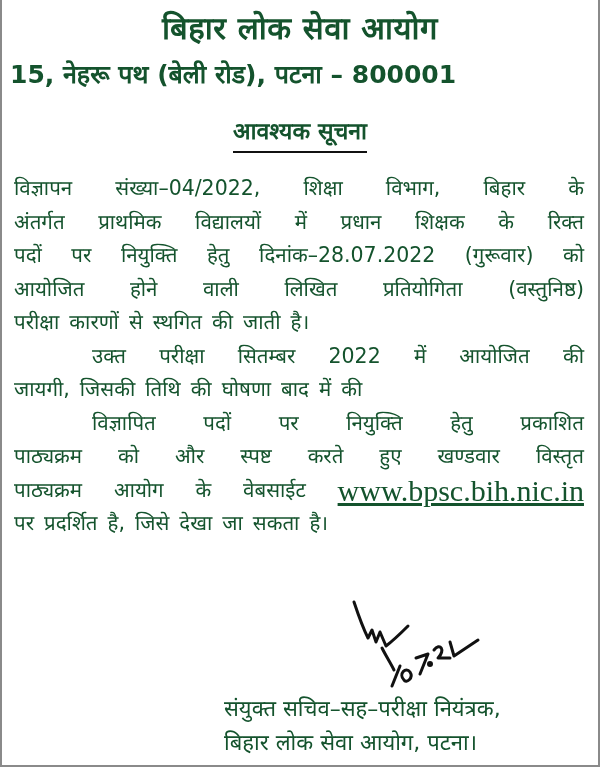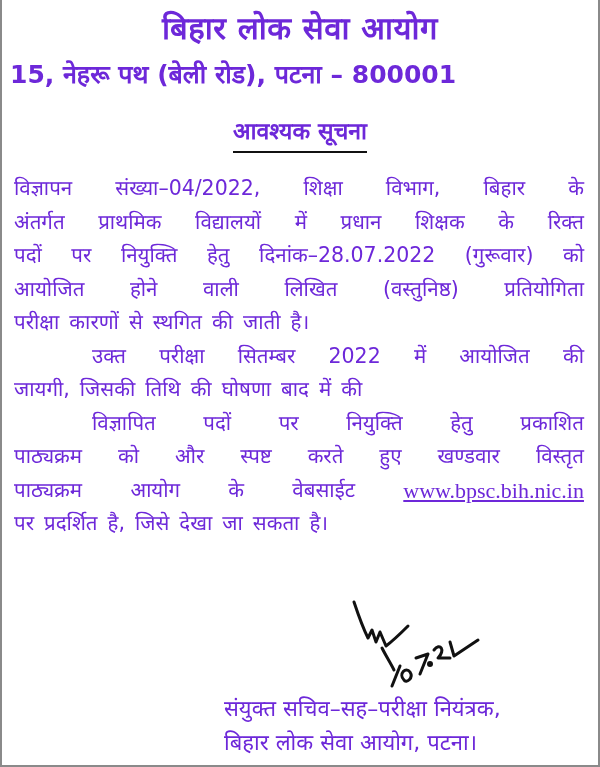--- a/index.html
+++ b/index.html
@@ -5,21 +5,21 @@
   html, body { margin: 0; padding: 0; background: #ffffff; }
   body { width: 600px; height: 767px; overflow: hidden; }
   .page {
     position: relative;
     width: 600px; height: 767px;
     box-sizing: border-box;
     background: #ffffff;
     border-left: 2px solid #8a8a8a;
     border-right: 2px solid #8a8a8a;
     border-bottom: 2px solid #8a8a8a;
-    color: #6d28d9;
+    color: #14532d;
     font-family: "DejaVu Sans", "Liberation Sans", sans-serif;
   }
   .title {
     position: absolute; left: 0; right: 0; top: 8px;
     text-align: center;
     font-size: 31px; font-weight: bold; letter-spacing: 0.5px;
     line-height: 40px;
   }
   .address {
     position: absolute; left: 8px; right: 8px; top: 58px;
@@ -38,21 +38,21 @@
     font-size: 20.5px; line-height: 33.5px;
   }
   .line {
     display: flex; justify-content: space-between;
     white-space: nowrap; height: 33.5px;
   }
   .line.left { justify-content: flex-start; gap: 10px; }
   .line.indent { padding-left: 78px; }
   .url {
     font-family: "Liberation Serif", "DejaVu Serif", serif;
-    text-decoration: underline; font-size: 22px;
+    text-decoration: underline; font-size: 30px;
   }
   .signature {
     position: absolute; left: 340px; top: 600px;
     width: 150px; height: 95px;
   }
   .sig-block {
     position: absolute; left: 222px; top: 692px;
     font-size: 22px; line-height: 34px; white-space: nowrap;
   }
 </style>
@@ -94,22 +94,22 @@
       <span>हेतु</span>
       <span>दिनांक–28.07.2022</span>
       <span>(गुरूवार)</span>
       <span>को</span>
     </div>
     <div class="line">
       <span>आयोजित</span>
       <span>होने</span>
       <span>वाली</span>
       <span>लिखित</span>
+      <span>प्रतियोगिता</span>
       <span>(वस्तुनिष्ठ)</span>
-      <span>प्रतियोगिता</span>
     </div>
     <div class="line left">
       <span>परीक्षा</span>
       <span>कारणों</span>
       <span>से</span>
       <span>स्थगित</span>
       <span>की</span>
       <span>जाती</span>
       <span>है।</span>
     </div>

